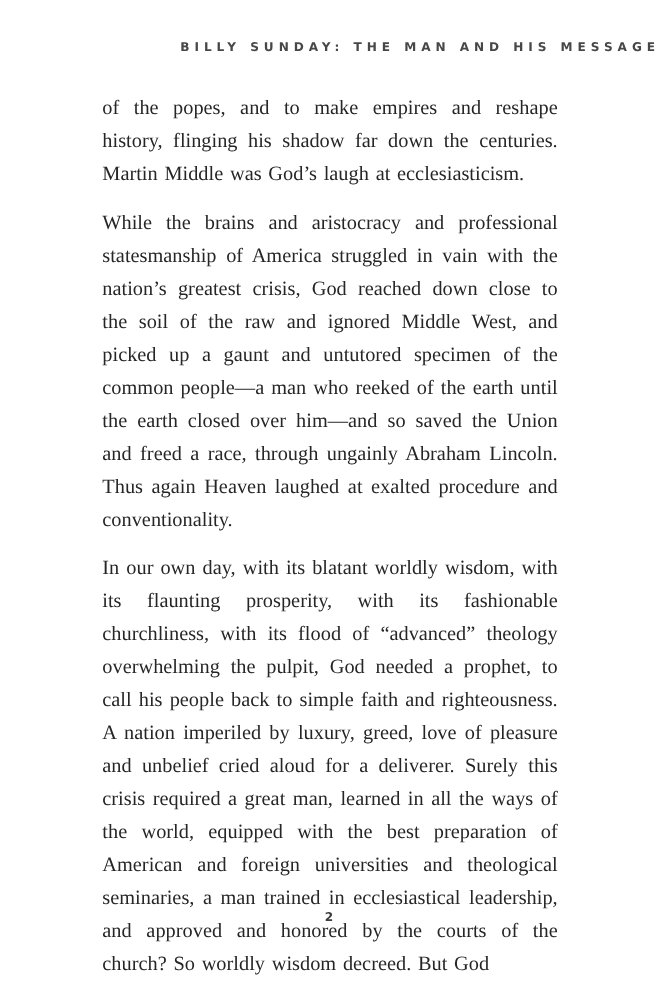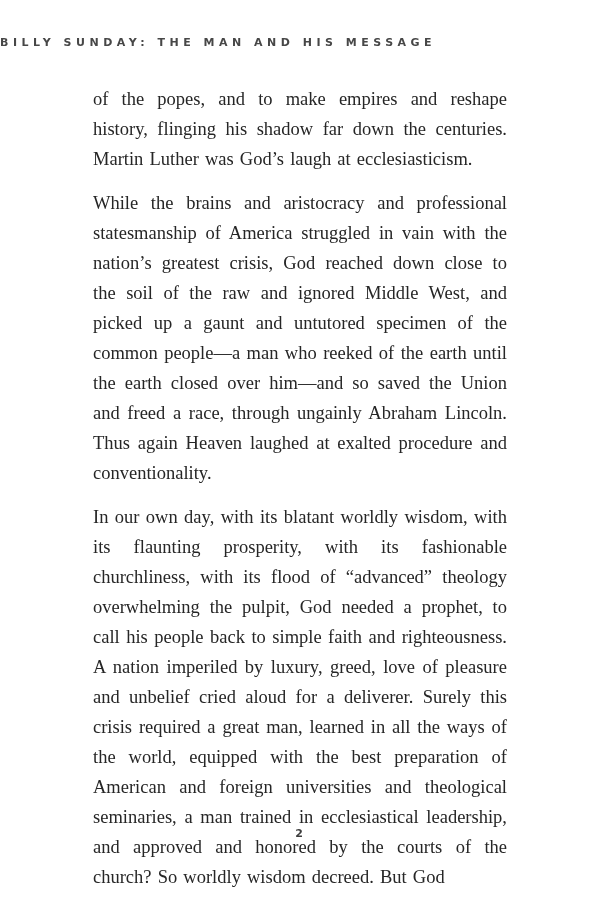--- a/index.html
+++ b/index.html
@@ -16,21 +16,21 @@
     width: 600px;
     height: 900px;
     background: #ffffff;
   }
 
   .running-header {
     position: absolute;
     top: 36px;
     left: 0;
     width: 100%;
-    text-align: left;
+    text-align: right;
     font-family: "DejaVu Sans", sans-serif;
     font-size: 11px;
     font-weight: 700;
     letter-spacing: 4.5px;
     color: #474747;
     white-space: nowrap;
   }
 
   .body-text {
     position: absolute;
@@ -68,20 +68,20 @@
   }
 </style>
 </head>
 <body>
 
 <div class="book-page">
 
   <div class="running-header">BILLY SUNDAY: THE MAN AND HIS MESSAGE</div>
 
   <div class="body-text">
-    <p>of the popes, and to make empires and reshape history, flinging his shadow far down the centuries. Martin Luther was God’s laugh at ecclesiasticism.</p>
+    <p>of the popes, and to make empires and reshape history, flinging his shadow far down the centuries. Martin Middle was God’s laugh at ecclesiasticism.</p>
     <p>While the brains and aristocracy and professional statesmanship of America struggled in vain with the nation’s greatest crisis, God reached down close to the soil of the raw and ignored Middle West, and picked up a gaunt and untutored specimen of the common people—a man who reeked of the earth until the earth closed over him—and so saved the Union and freed a race, through ungainly Abraham Lincoln. Thus again Heaven laughed at exalted procedure and conventionality.</p>
     <p>In our own day, with its blatant worldly wisdom, with its flaunting prosperity, with its fashionable churchliness, with its flood of “advanced” theology overwhelming the pulpit, God needed a prophet, to call his people back to simple faith and righteousness. A nation imperiled by luxury, greed, love of pleasure and unbelief cried aloud for a deliverer. Surely this crisis required a great man, learned in all the ways of the world, equipped with the best preparation of American and foreign universities and theological seminaries, a man trained in ecclesiastical leadership, and approved and honored by the courts of the church? So worldly wisdom decreed. But God</p>
   </div>
 
   <div class="page-number">2</div>
 
 </div>
 
 </body></html>

